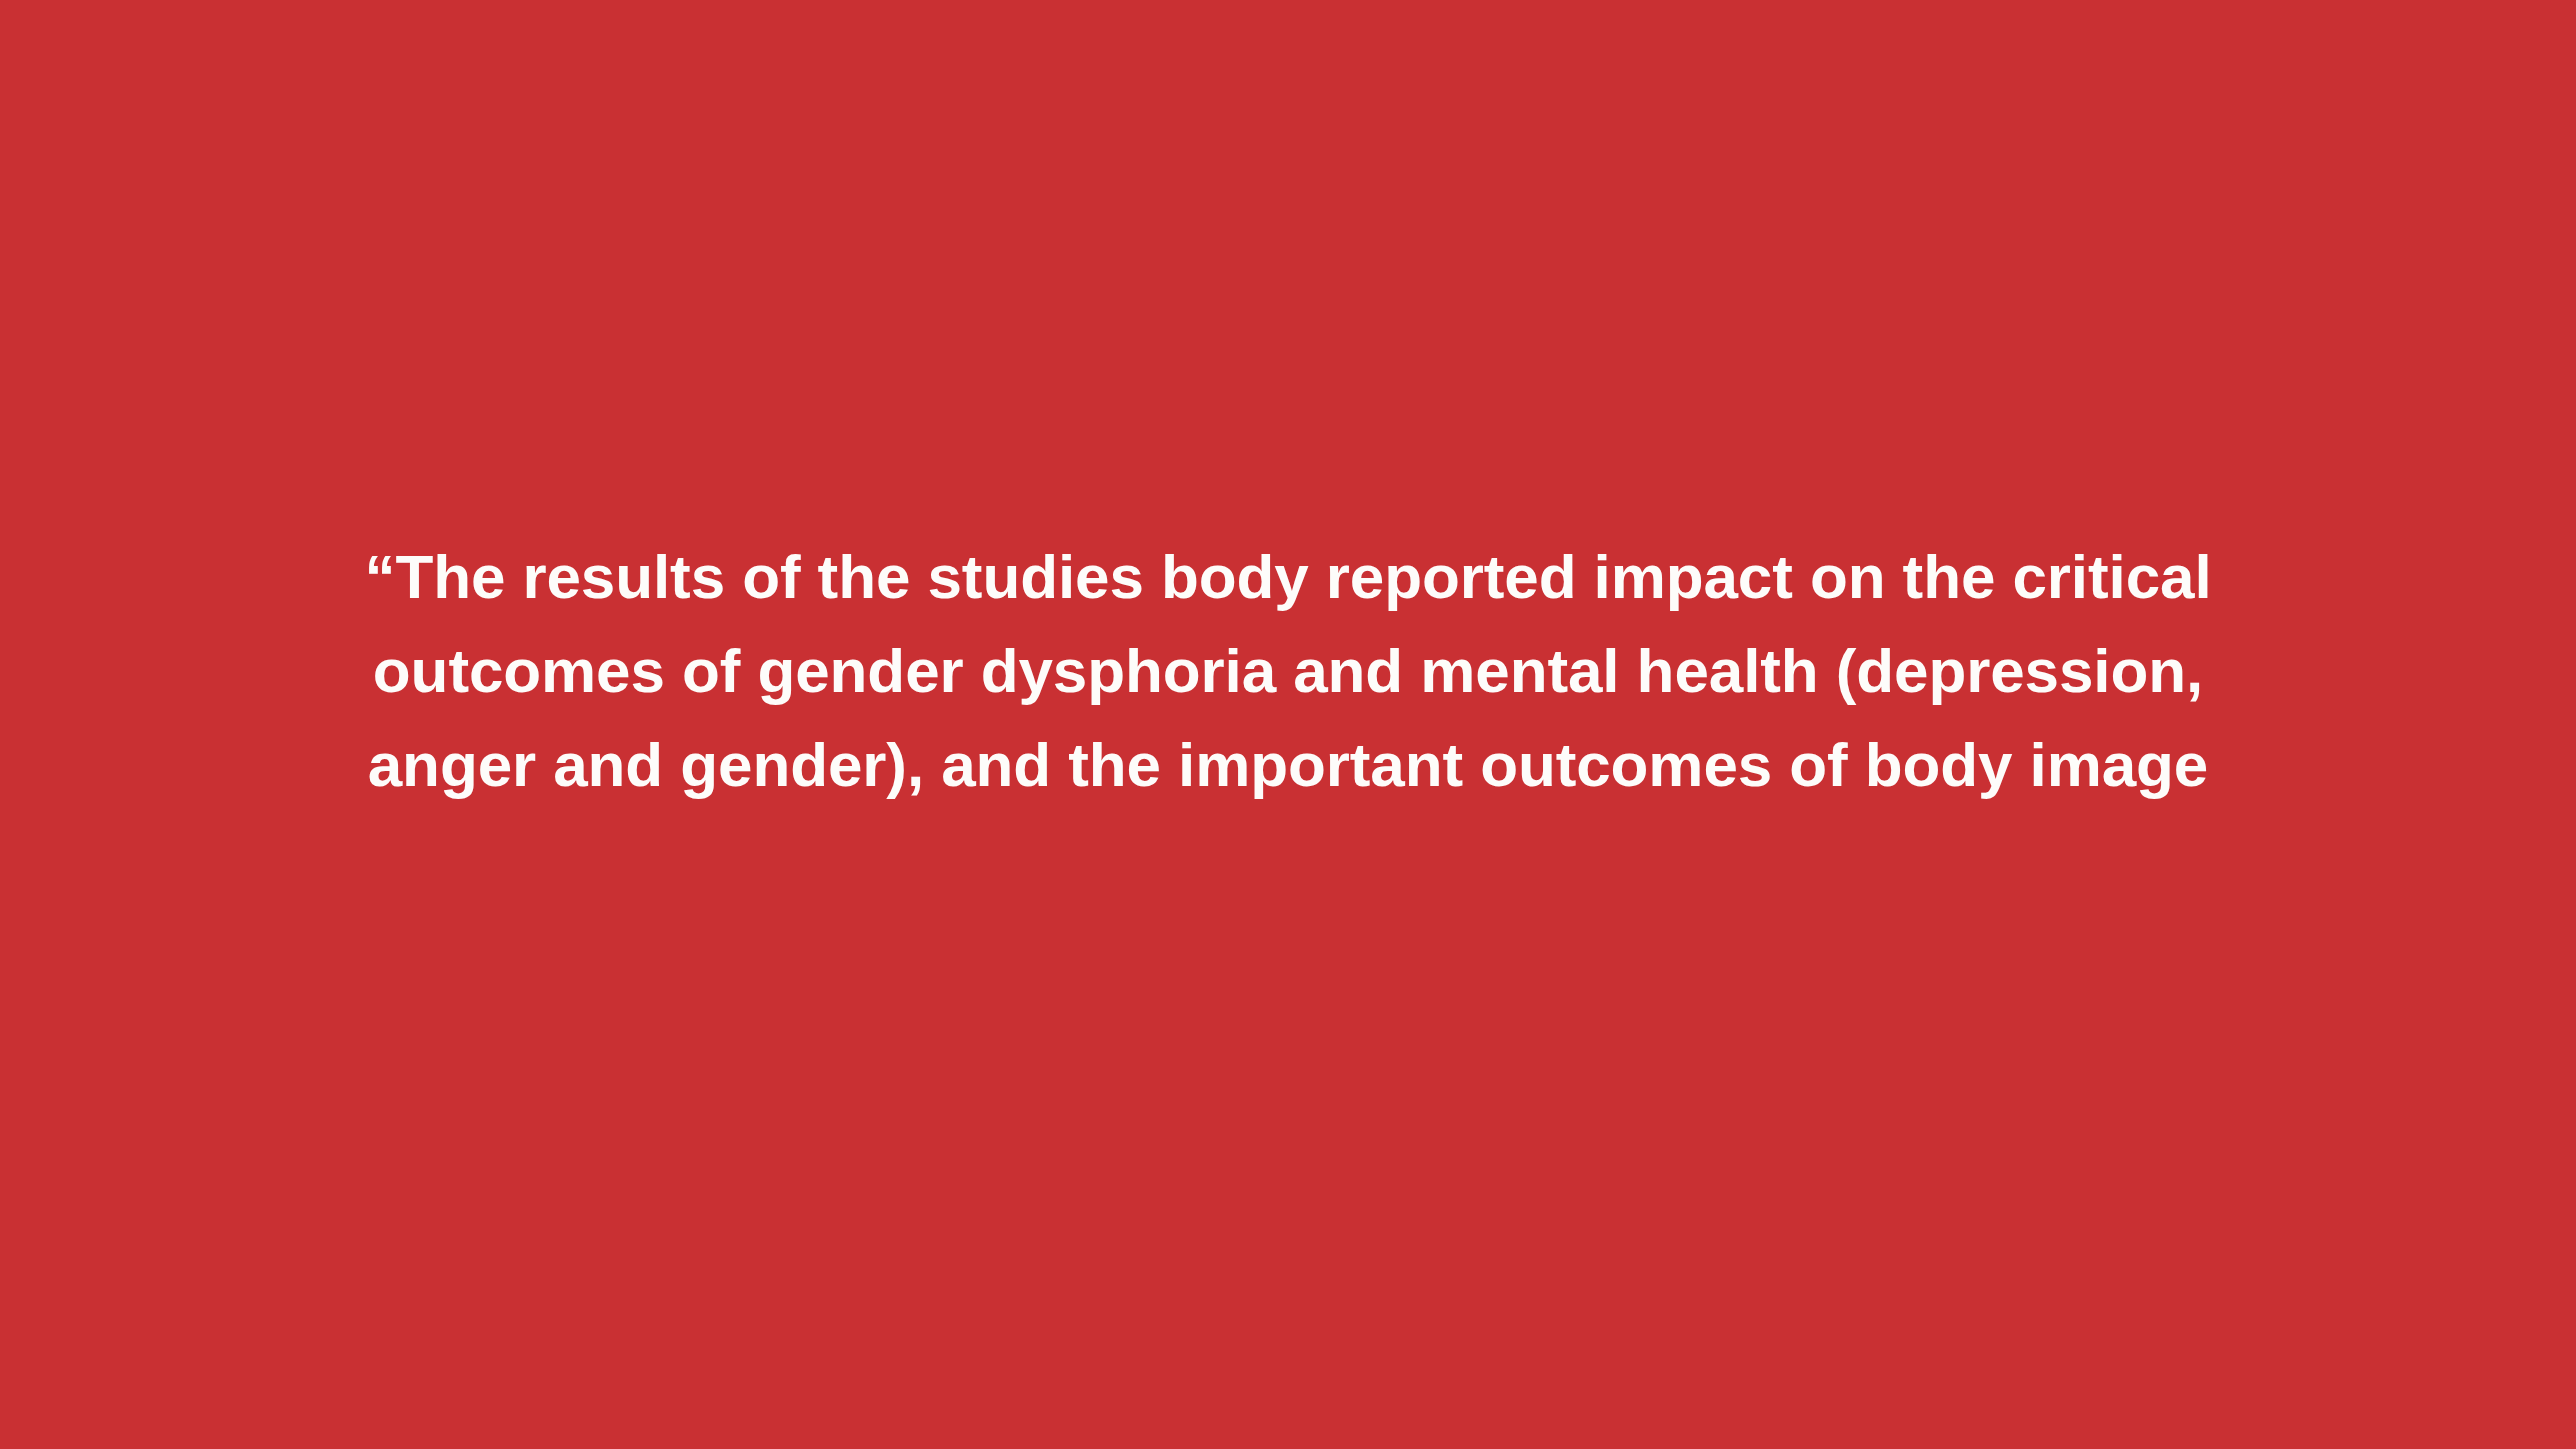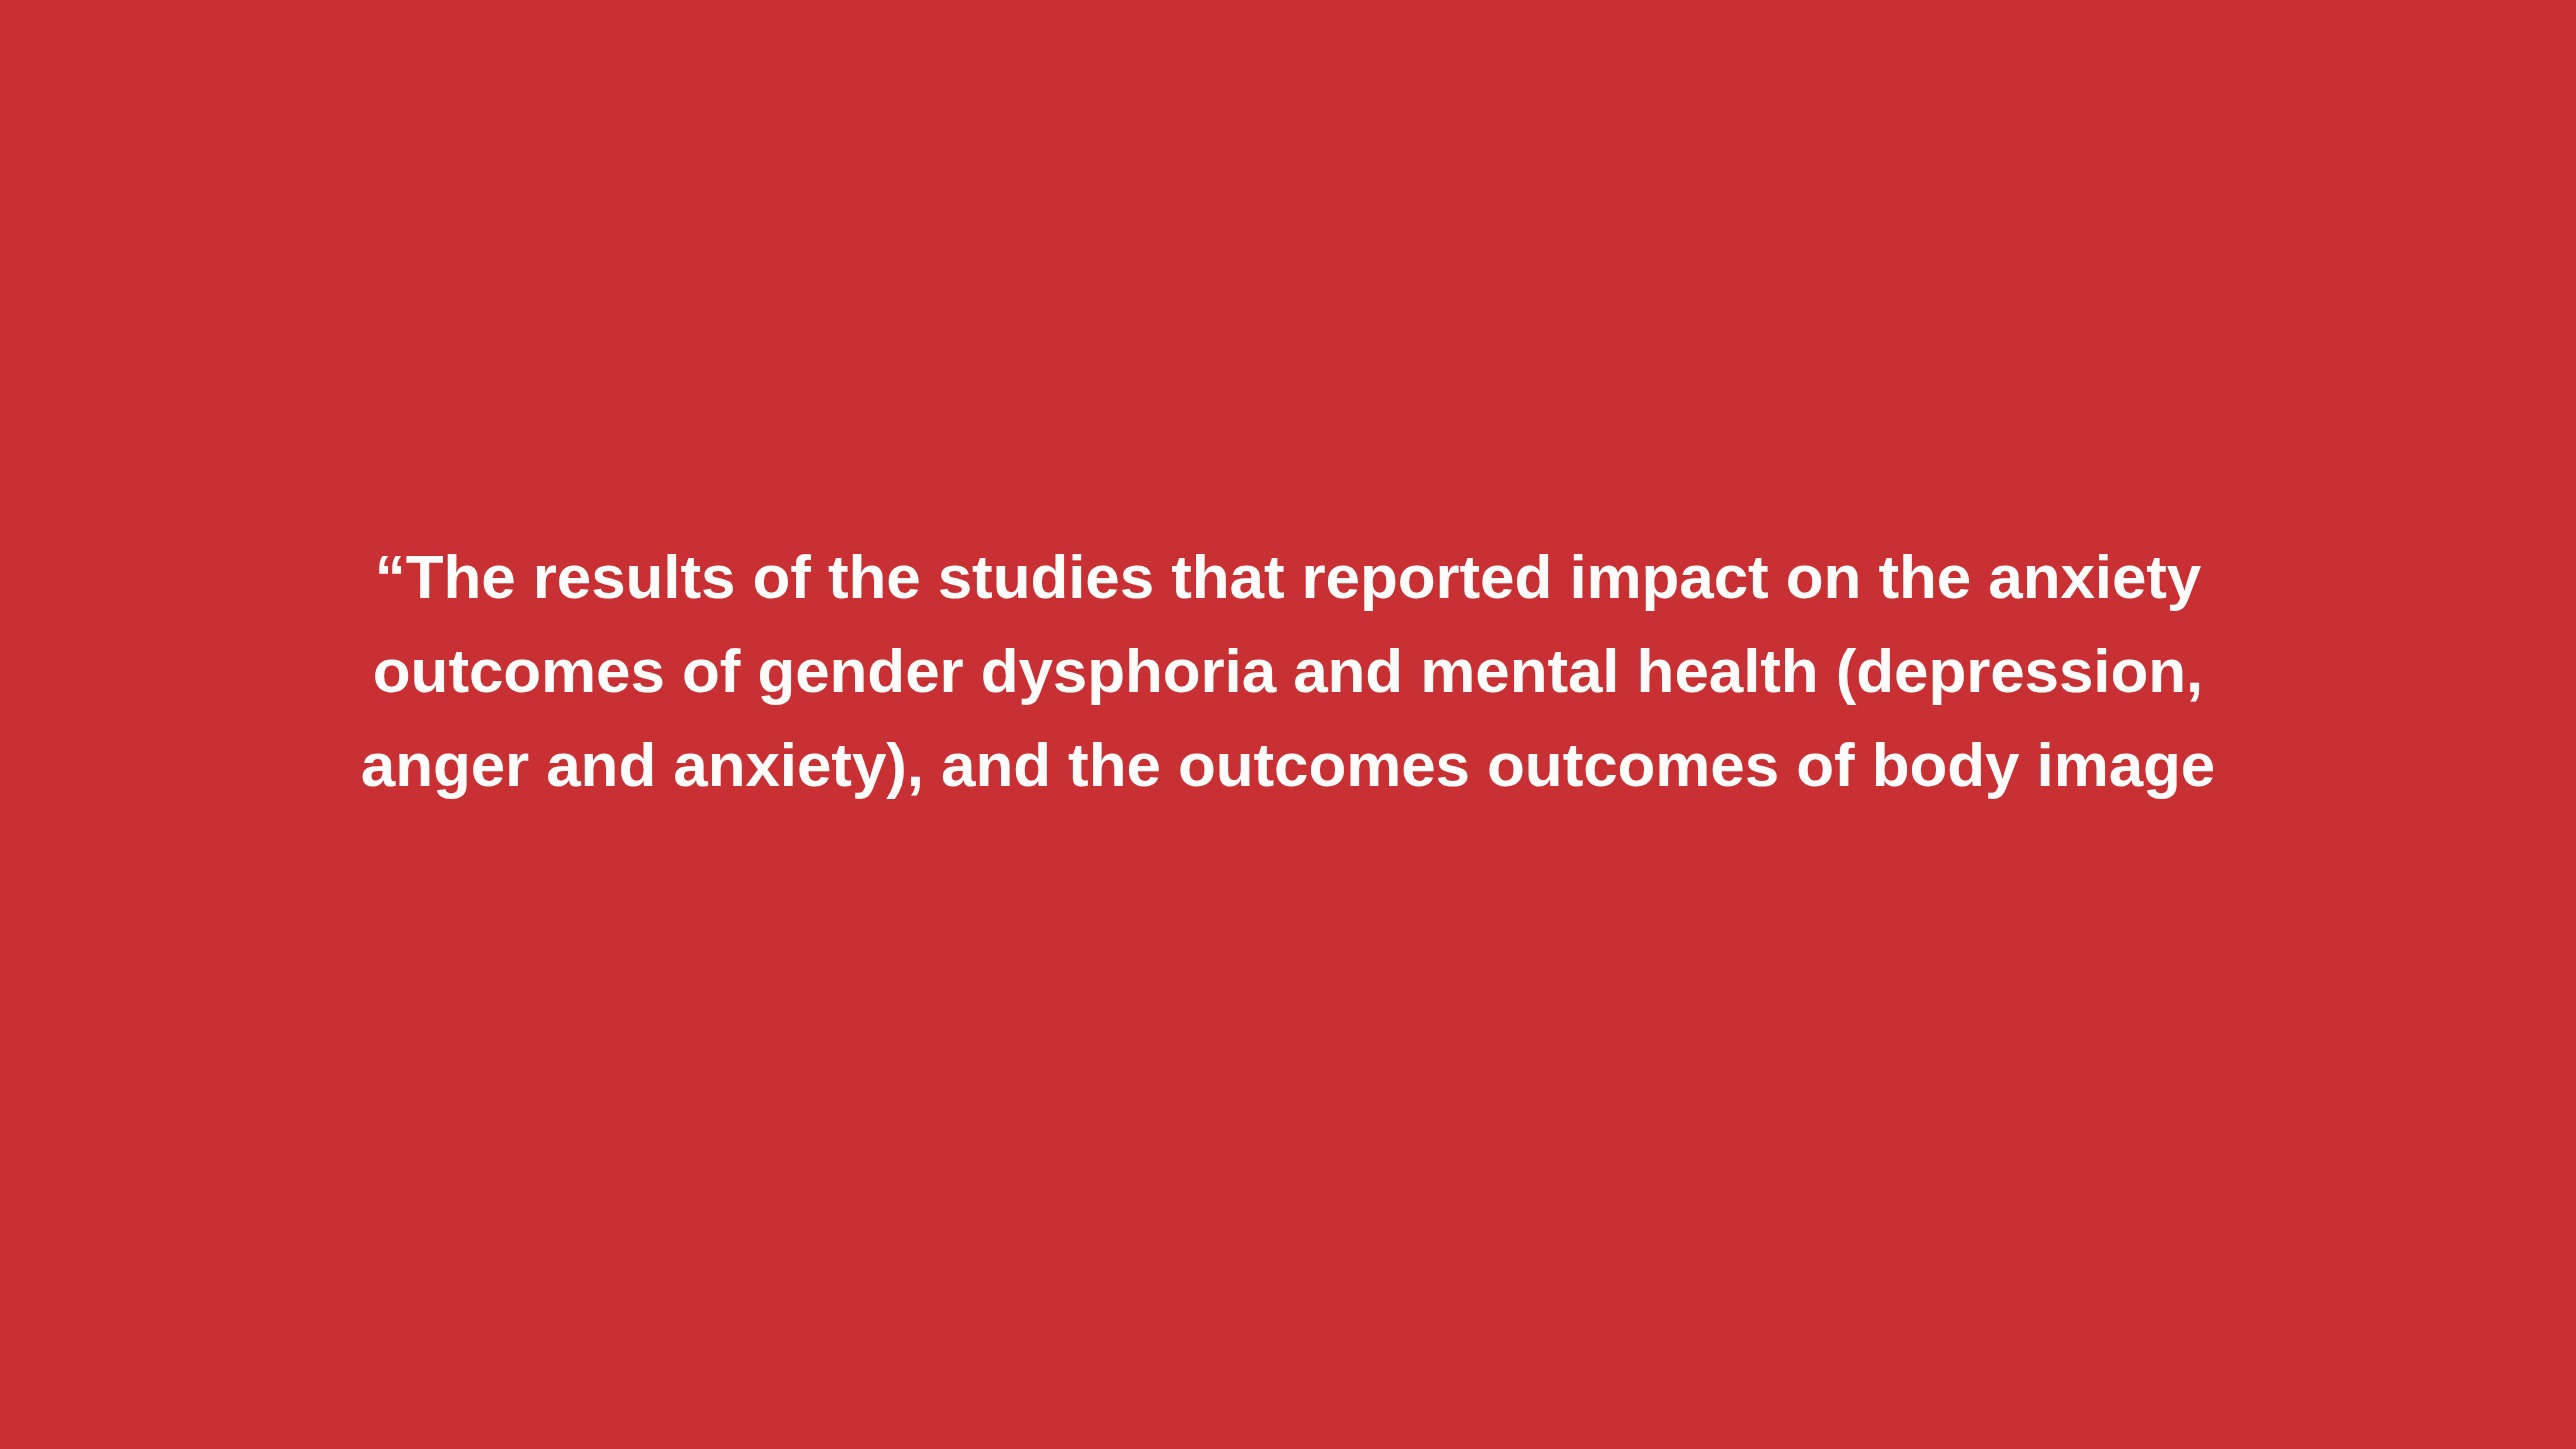--- a/index.html
+++ b/index.html
@@ -47,23 +47,23 @@
     white-space: nowrap;
   }
 </style>
 </head>
 <body>
 
 <div class="slide">
 
   <div class="quote-block">
 
-    <span class="quote-line">“The results of the studies that reported impact on the anxiety</span>
+    <span class="quote-line">“The results of the studies body reported impact on the critical</span>
 
     <span class="quote-line">outcomes of gender dysphoria and mental health (depression,</span>
 
-    <span class="quote-line">anger and anxiety), and the outcomes outcomes of body image</span>
+    <span class="quote-line">anger and gender), and the important outcomes of body image</span>
 
 
   </div>
 
 </div>
 
 
 </body></html>

